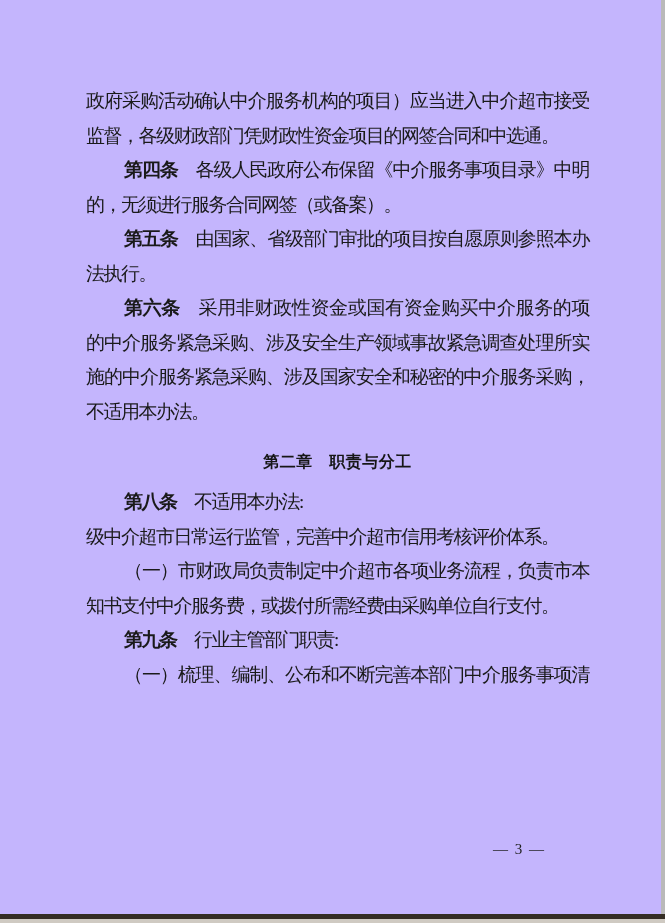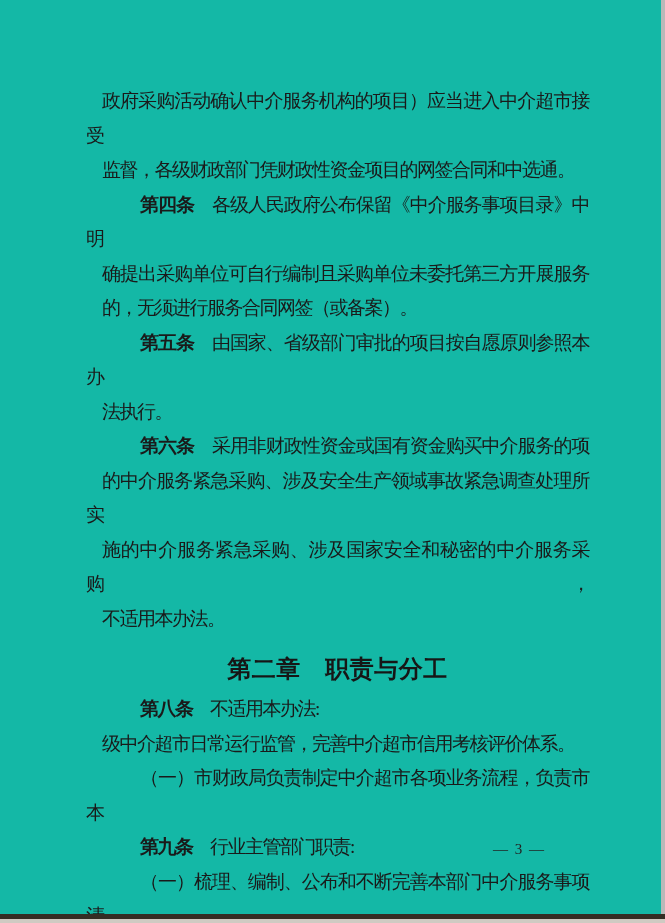--- a/index.html
+++ b/index.html
@@ -1,20 +1,20 @@
 <!DOCTYPE html>
 <html><head>
 <meta charset="utf-8">
 <style>
   html, body { margin: 0; padding: 0; background: #ffffff; }
   .page {
     position: relative;
     width: 665px;
     height: 923px;
-    background: #14b8a6;
+    background: #c4b5fd;
     overflow: hidden;
     font-family: "Liberation Serif", "DejaVu Serif", serif;
     color: #1a1a1a;
   }
   .content {
     position: absolute;
     left: 86px;
     top: 84px;
     width: 503px;
   }
@@ -25,26 +25,26 @@
     white-space: nowrap;
     text-align: left;
   }
   .line.fill {
     white-space: normal;
     text-align: justify;
     text-align-last: justify;
     text-justify: inter-character;
   }
   .line.ind { text-indent: 38px; }
-  .b { font-weight: bold; margin-left: 16px; }
+  .b { font-weight: bold; }
   .chapter {
     margin: 18px 0 8px 0;
     font-family: "Liberation Sans", "DejaVu Sans", sans-serif;
     font-weight: bold;
-    font-size: 24px;
+    font-size: 16px;
     line-height: 30px;
     letter-spacing: 0.5px;
     text-align: center;
     color: #161616;
   }
   .pagenum {
     position: absolute;
     left: 493px;
     top: 841px;
     font-size: 15px;
@@ -72,34 +72,34 @@
 </style>
 </head>
 <body>
 
 <div class="page">
   <div class="content">
 
     <div class="line fill"><span class="b"></span><span>政府采购活动确认中介服务机构的项目）应当进入中介超市接受</span></div>
     <div class="line"><span class="b"></span><span>监督，各级财政部门凭财政性资金项目的网签合同和中选通。</span></div>
     <div class="line fill ind"><span class="b">第四条</span><span>　各级人民政府公布保留《中介服务事项目录》中明</span></div>
-    <div class="line fill"><span class="b"></span><span>确提出采购单位可自行编制且采购单位未委托第三方开展服务</span></div>
     <div class="line"><span class="b"></span><span>的，无须进行服务合同网签（或备案）。</span></div>
     <div class="line fill ind"><span class="b">第五条</span><span>　由国家、省级部门审批的项目按自愿原则参照本办</span></div>
     <div class="line"><span class="b"></span><span>法执行。</span></div>
     <div class="line fill ind"><span class="b">第六条</span><span>　采用非财政性资金或国有资金购买中介服务的项</span></div>
     <div class="line fill"><span class="b"></span><span>的中介服务紧急采购、涉及安全生产领域事故紧急调查处理所实</span></div>
     <div class="line fill"><span class="b"></span><span>施的中介服务紧急采购、涉及国家安全和秘密的中介服务采购，</span></div>
     <div class="line"><span class="b"></span><span>不适用本办法。</span></div>
 
     <h2 class="chapter">第二章　职责与分工</h2>
 
     <div class="line ind"><span class="b">第八条</span><span>　不适用本办法:</span></div>
     <div class="line"><span class="b"></span><span>级中介超市日常运行监管，完善中介超市信用考核评价体系。</span></div>
     <div class="line fill ind"><span class="b"></span><span>（一）市财政局负责制定中介超市各项业务流程，负责市本</span></div>
+    <div class="line"><span class="b"></span><span>知书支付中介服务费，或拨付所需经费由采购单位自行支付。</span></div>
     <div class="line ind"><span class="b">第九条</span><span>　行业主管部门职责:</span></div>
     <div class="line fill ind"><span class="b"></span><span>（一）梳理、编制、公布和不断完善本部门中介服务事项清</span></div>
 
   </div>
 
   <div class="pagenum">— 3 —</div>
 
   <div class="edge-right"></div>
   <div class="edge-bottom-dark"></div>
   <div class="edge-bottom-light"></div>

